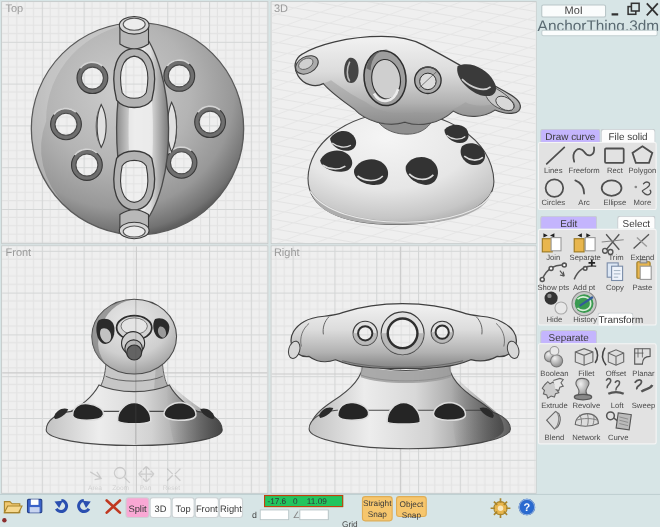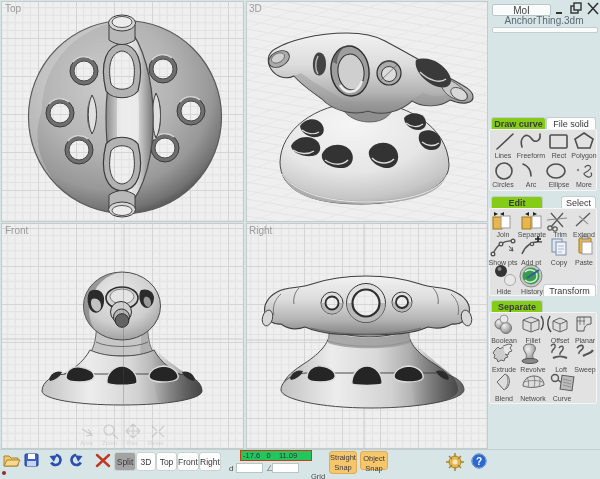--- a/index.html
+++ b/index.html
@@ -1,26 +1,26 @@
 <!DOCTYPE html>
 <html><head><meta charset="utf-8"><style>
 html,body{margin:0;padding:0;width:600px;height:479px;overflow:hidden;
  font-family:"Liberation Sans",sans-serif;background:#d7e5e6;}
 #app{position:absolute;left:0;top:0;width:600px;height:479px;}
 .vp{position:absolute;background:#efefef;border:1px solid #c5cbcb;box-sizing:border-box;}
 .vplabel{position:absolute;font-size:10px;color:#9a9a9a;left:3px;top:2px;z-index:5;}
 .tab{position:absolute;box-sizing:border-box;border:1px solid #c7cdd0;border-bottom:none;
  background:#fdfdfd;color:#3a3a3a;font-size:9px;text-align:center;
  border-radius:3px 3px 0 0;}
-.tab.sel{background:#84cc16;font-weight:bold;}
+.tab.sel{background:#c4b5fd;}
 .panel{position:absolute;background:#e2e2e2;border:1px solid #f5f5f5;box-sizing:border-box;border-radius:2px;}
 .ilabel{position:absolute;font-size:7px;color:#4a4a4a;text-align:center;white-space:nowrap;}
 .btn{position:absolute;box-sizing:border-box;background:#fdfdfd;border:1px solid #ccd2d4;
  color:#3a3a3a;font-size:8.5px;text-align:center;border-radius:3px;}
-.btn.sel{background:#a3a3a3;}
+.btn.sel{background:#f9a8d4;}
 .btn.orange{background:#f6c66d;border-color:#e0ad54;}
 .tlabel{position:absolute;font-size:7px;color:#4a4a4a;text-align:center;white-space:nowrap;margin-top:20px;}
 svg{position:absolute;left:0;top:0;}
 </style></head>
 <body>
 <div id="app">
 
 <div class="vp" style="left:1px;top:1px;width:243px;height:221px;"></div>
 <div class="vp" style="left:246px;top:1px;width:242px;height:221px;"></div>
 <div class="vp" style="left:1px;top:223px;width:243px;height:226px;"></div>
@@ -289,21 +289,21 @@
 </div>
 
 <div style="position:absolute;left:488px;top:0;width:112px;height:479px;background:#d7e5e6;"></div>
 <div style="position:absolute;left:492px;top:4px;width:59px;height:12px;background:#fafcfc;border:1px solid #b9c6c8;border-radius:2px;font-size:10px;color:#444;text-align:center;line-height:12px;box-sizing:border-box;">MoI</div>
 <svg style="left:553px;top:1px;" width="47" height="16" viewBox="0 0 47 16">
  <path d="M3 12 H9" stroke="#333" stroke-width="2"></path>
  <rect x="18" y="5" width="7" height="7" fill="none" stroke="#333" stroke-width="1.4"></rect>
  <rect x="21" y="2" width="7" height="7" fill="#d7e5e6" stroke="#333" stroke-width="1.4"></rect>
  <path d="M35 2 L45 13 M45 2 L35 13" stroke="#333" stroke-width="1.6"></path>
 </svg>
-<div style="position:absolute;left:488px;top:15px;width:112px;font-size:10px;color:#5a6a72;text-align:center;">AnchorThing.3dm</div>
+<div style="position:absolute;left:488px;top:15px;width:112px;font-size:14px;color:#5a6a72;text-align:center;">AnchorThing.3dm</div>
 <div style="position:absolute;left:492px;top:27px;width:104px;height:4px;background:#fbfdfd;border:1px solid #c2cfd1;border-radius:2px;"></div>
 
 <div class="tab sel" style="left:491px;top:117px;width:55px;height:12px;line-height:12px;">Draw curve</div>
 <div class="tab" style="left:546px;top:117px;width:50px;height:12px;line-height:12px;">File solid</div>
 <div class="panel" style="left:489px;top:129px;width:108px;height:62px;"></div>
 <svg style="left:489px;top:129px;" width="108" height="62" viewBox="0 0 108 62">
  <g stroke="#4f4f4f" stroke-width="1.6" fill="none" stroke-linecap="round">
   <path d="M8 20 L24 5"></path>
   <path d="M33 18 C30 8 38 3 42 9 C46 15 52 12 51 5"></path>
   <rect x="61" y="6" width="17" height="13" rx="1"></rect>
@@ -398,21 +398,21 @@
 <div class="ilabel" style="left:548px;top:231px;width:24px;">Trim</div>
 <div class="ilabel" style="left:570px;top:231px;width:28px;">Extend</div>
 <div class="ilabel" style="left:488px;top:259px;width:30px;">Show pts</div>
 <div class="ilabel" style="left:517px;top:259px;width:28px;">Add pt</div>
 <div class="ilabel" style="left:546px;top:259px;width:26px;">Copy</div>
 <div class="ilabel" style="left:571px;top:259px;width:26px;">Paste</div>
 <div class="ilabel" style="left:492px;top:288px;width:24px;">Hide</div>
 <div class="ilabel" style="left:517px;top:288px;width:30px;">History</div>
 
 <div class="tab sel" style="left:491px;top:300px;width:52px;height:12px;line-height:12px;">Separate</div>
-<div class="tab" style="left:543px;top:284px;width:53px;height:12px;line-height:12px;">Transform</div>
+<div class="tab" style="left:543px;top:284px;width:33px;height:12px;line-height:12px;">Transform</div>
 <div class="panel" style="left:489px;top:312px;width:108px;height:92px;"></div>
 <svg style="left:489px;top:312px;" width="108" height="92" viewBox="0 0 108 92">
  <defs>
  <radialGradient id="sg" cx="35%" cy="30%" r="75%">
           <stop offset="0%" stop-color="#f0f0f0"></stop>
           <stop offset="100%" stop-color="#8a8a8a"></stop>
         </radialGradient>
  <clipPath id="clip3d">
           <rect x="247" y="2" width="240" height="219"></rect>
         </clipPath>

